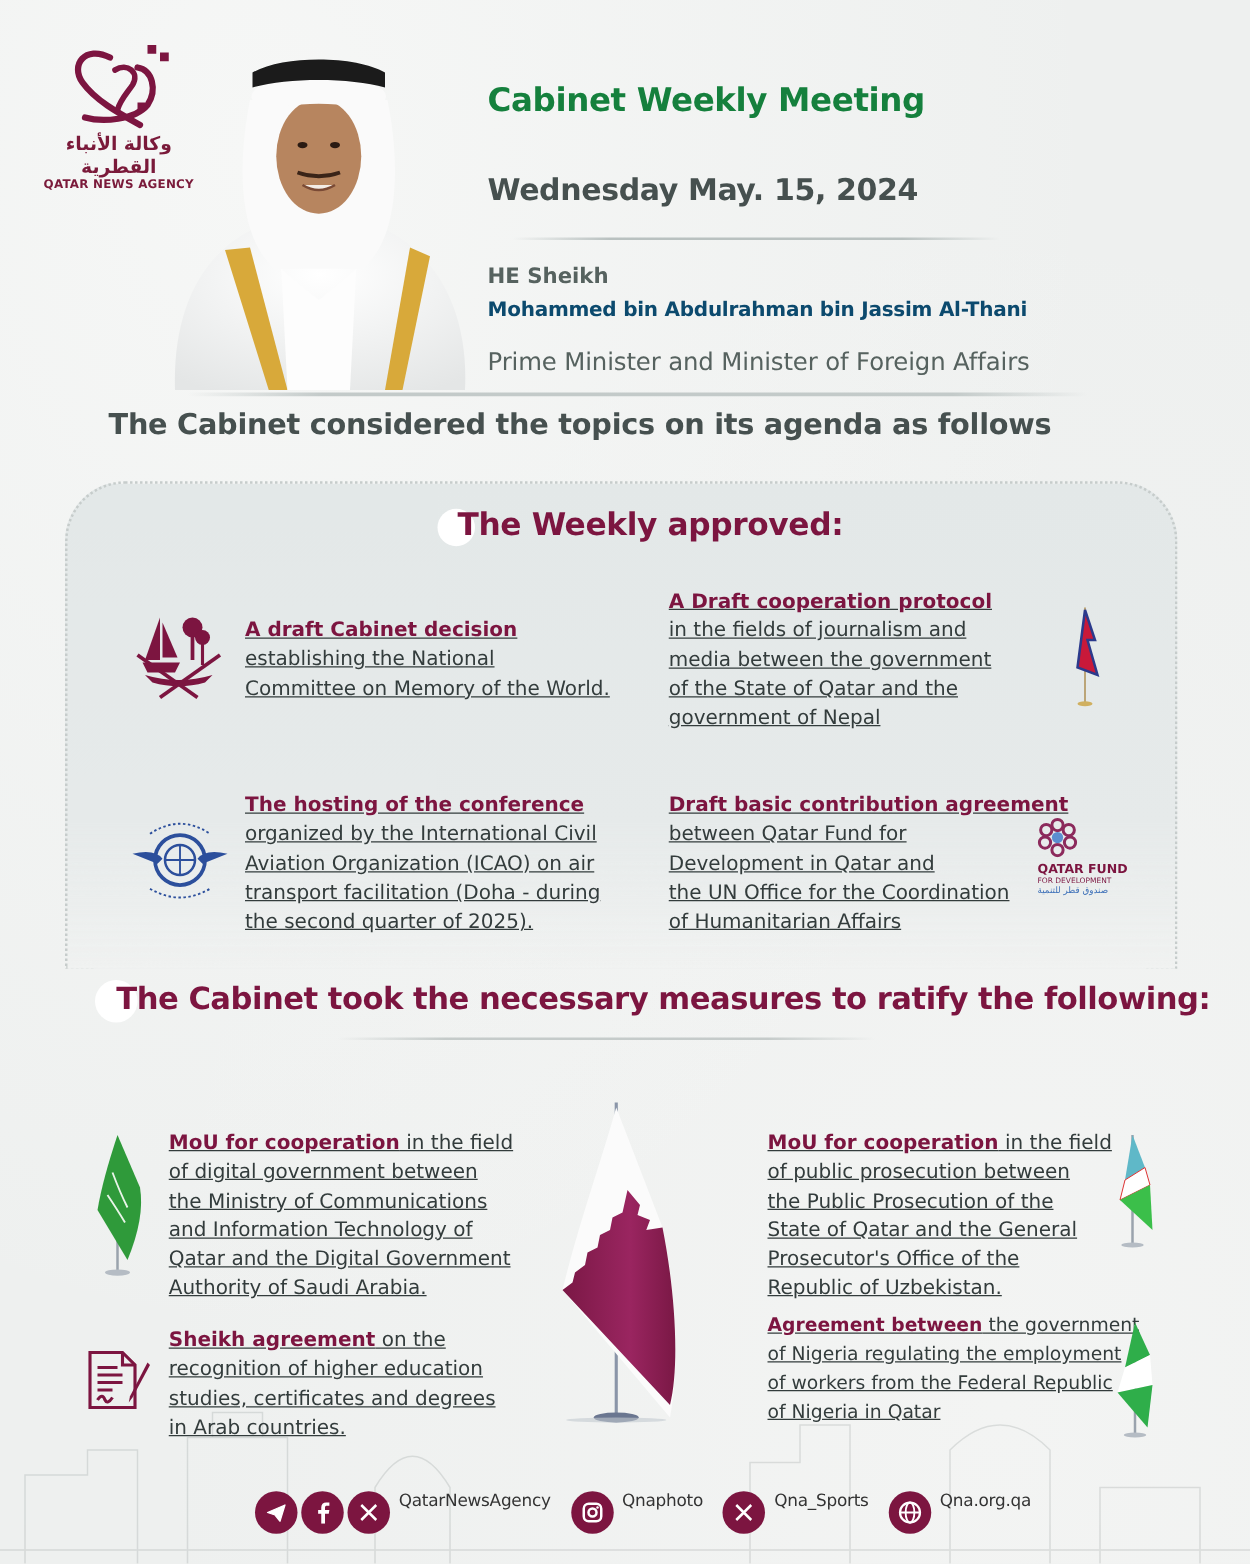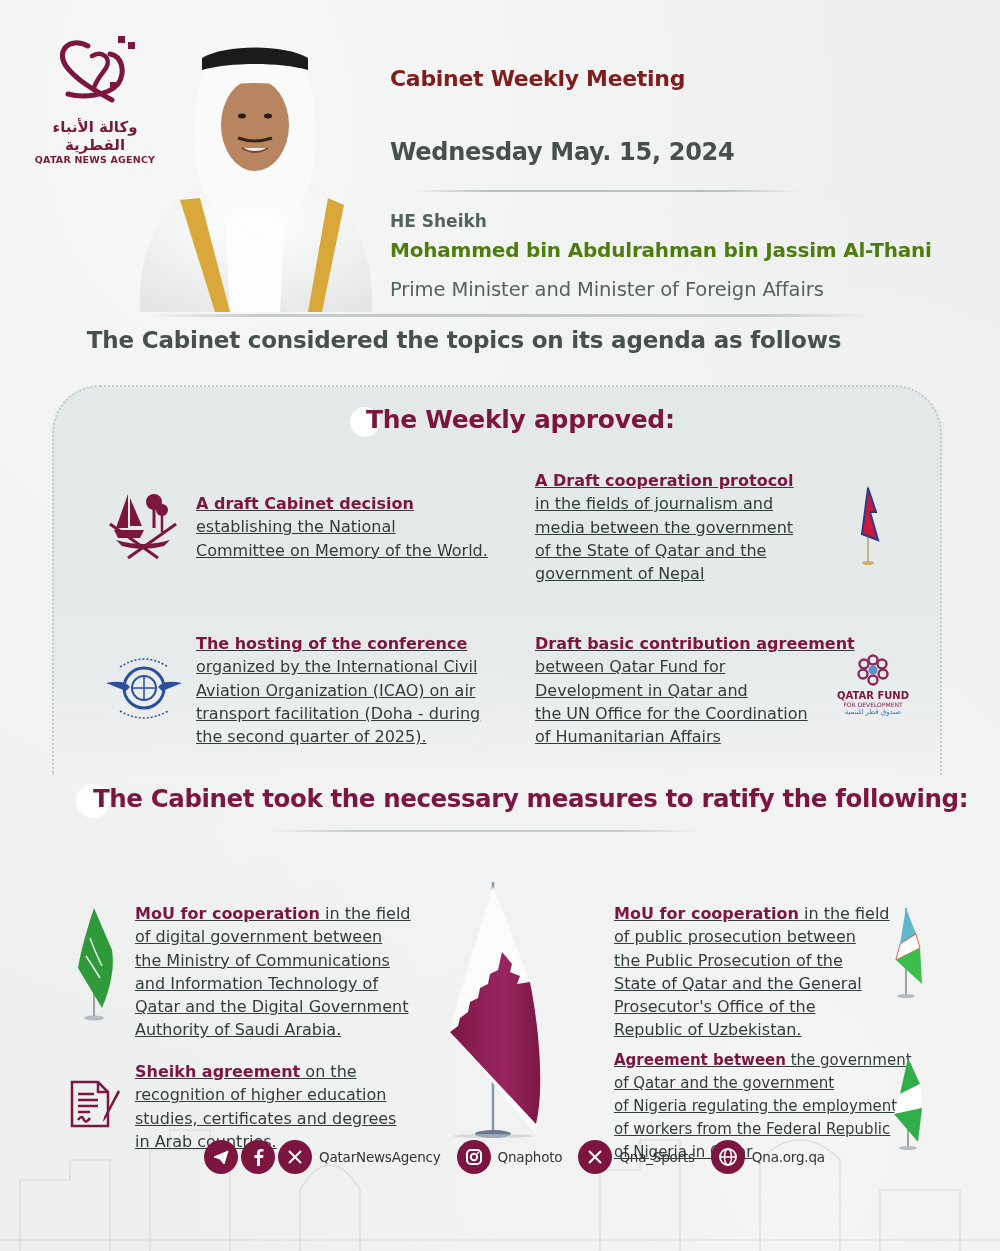--- a/index.html
+++ b/index.html
@@ -11,32 +11,32 @@
       radial-gradient(ellipse at 20% 10%, #f6f7f6 0%, rgba(246,247,246,0) 60%),
       radial-gradient(ellipse at 80% 90%, #f3f4f3 0%, rgba(243,244,243,0) 60%);
     font-family: "DejaVu Sans", "Liberation Sans", sans-serif;
     color: #3a4444;
   }
   .abs { position: absolute; }
 
   
   .logo { left: 30px; top: 34px; width: 130px; text-align: center; }
   .logo svg { display: block; margin: 0 auto; }
-  .logo .ar { font-size: 15px; font-weight: bold; color: #7a1a3a; margin-top: 14px; font-family: "DejaVu Sans", sans-serif; }
+  .logo .ar { font-size: 15px; font-weight: bold; color: #7a1a3a; margin-top: 2px; font-family: "DejaVu Sans", sans-serif; }
   .logo .en { font-size: 9.5px; font-weight: bold; color: #7a1a3a; letter-spacing: 0.2px; }
 
   
   .portrait { left: 130px; top: 40px; width: 250px; height: 272px; }
 
   
-  .title { left: 390px; top: 66px; font-size: 22px; font-weight: bold; color: #7f1d1d; letter-spacing: -0.3px; }
+  .title { left: 390px; top: 66px; font-size: 26px; font-weight: bold; color: #15803d; letter-spacing: -0.3px; }
   .date { left: 390px; top: 138px; font-size: 24px; font-weight: bold; color: #46504f; letter-spacing: -0.3px; }
   .hdr-rule { left: 410px; top: 190px; width: 390px; height: 2px; background: linear-gradient(90deg, rgba(170,180,180,0), #b9c1c0 20%, #b9c1c0 80%, rgba(170,180,180,0)); }
   .he { left: 390px; top: 211px; font-size: 17px; font-weight: bold; color: #56625f; }
-  .name { left: 390px; top: 238px; font-size: 20px; font-weight: bold; color: #4d7c0f; letter-spacing: -0.2px; }
+  .name { left: 390px; top: 238px; font-size: 16px; font-weight: bold; color: #0c4a6e; letter-spacing: -0.2px; }
   .role { left: 390px; top: 278px; font-size: 19.5px; color: #56625f; letter-spacing: -0.1px; }
 
   .top-rule { left: 150px; top: 314px; width: 720px; height: 3px; background: linear-gradient(90deg, rgba(180,190,190,0), #c3cac9 15%, #c3cac9 85%, rgba(180,190,190,0)); }
   .agenda { left: 0; width: 928px; top: 327px; text-align: center; font-size: 23px; font-weight: bold; color: #46504f; letter-spacing: -0.2px; }
 
   
   .panel {
     left: 52px; top: 385px; width: 890px; height: 390px;
     border-radius: 48px 48px 0 0;
     border-top: 2px dotted #c6cccb;
@@ -48,21 +48,21 @@
   .approved-h { left: 366px; top: 405px; font-size: 25px; font-weight: bold; color: #7c1540; letter-spacing: -0.3px; }
 
   .item { font-size: 16px; line-height: 23.3px; color: #333c3c; text-decoration: underline; }
   .item .lead { font-weight: bold; color: #7c1540; display: block; }
   .item .lead-inline { font-weight: bold; color: #7c1540; }
 
   .ratify-h { left: 93px; top: 784px; font-size: 24.5px; font-weight: bold; color: #7c1540; letter-spacing: -0.4px; white-space: nowrap; }
   .ratify-rule { left: 270px; top: 830px; width: 430px; height: 2px; background: linear-gradient(90deg, rgba(180,190,190,0), #c5cbca 20%, #c5cbca 80%, rgba(180,190,190,0)); }
 
   
-  .footer { left: 204px; top: 1139px; height: 36px; display: flex; align-items: center; }
+  .footer { left: 204px; top: 1193px; height: 36px; display: flex; align-items: flex-start; }
   .soc { width: 34px; height: 34px; border-radius: 50%; background: #7c1540; display: inline-flex; align-items: center; justify-content: center; margin-right: 3px; }
   .soc-label { font-size: 13.5px; color: #333; margin: 0 16px 0 4px; letter-spacing: -0.2px; }
 
   .skyline { left: 0; top: 1120px; width: 1000px; height: 131px; opacity: 0.18; }
 </style>
 </head>
 <body>
 
 <svg class="abs skyline" viewBox="0 0 1000 131">
   <g fill="none" stroke="#6a7573" stroke-width="1.2">
@@ -179,21 +179,21 @@
   <span style="display:block">the second quarter of 2025).</span>
 </div>
 
 <div class="abs item" style="left:535px;top:632px;">
   <span class="lead">Draft basic contribution agreement</span>
   <span style="display:block">between Qatar Fund for</span>
   <span style="display:block">Development in Qatar and</span>
   <span style="display:block">the UN Office for the Coordination</span>
   <span style="display:block">of Humanitarian Affairs</span>
 </div>
-<div class="abs" style="left:830px;top:654px;width:86px;text-align:center;">
+<div class="abs" style="left:830px;top:654px;width:86px;">
   <svg width="32" height="32" viewBox="0 0 32 32">
     <g fill="none" stroke="#8c2a5c" stroke-width="2.4">
       <circle cx="16" cy="6" r="4.5"></circle>
         <circle cx="25" cy="10" r="4.5"></circle>
         <circle cx="26" cy="20" r="4.5"></circle>
       <circle cx="16" cy="26" r="4.5"></circle>
         <circle cx="6" cy="20" r="4.5"></circle>
         <circle cx="7" cy="10" r="4.5"></circle>
     </g>
     <circle cx="16" cy="16" r="4.5" fill="#5b8ed0"></circle>
@@ -266,21 +266,20 @@
 <svg class="abs" style="left:886px;top:904px;" width="40" height="96" viewBox="0 0 40 96">
   <line x1="20" y1="4" x2="20" y2="92" stroke="#9aa3ad" stroke-width="2"></line>
   <path d="M20 4 L30 30 L14 40 Z" fill="#5fb8c8"></path>
   <path d="M14 40 L30 30 L34 44 L10 56 Z" fill="#ffffff" stroke="#d33" stroke-width="0.8"></path>
   <path d="M10 56 L34 44 L36 80 Z" fill="#3bbf4a"></path>
   <ellipse cx="20" cy="92" rx="9" ry="2" fill="#b5bcc4"></ellipse>
 </svg>
 
 <div class="abs item" style="left:614px;top:1049px;font-size:15px;line-height:23px;">
   <span style="display:block"><span class="lead-inline">Agreement between</span><span> the government</span></span>
-  <span style="display:block">of Qatar and the government</span>
   <span style="display:block">of Nigeria regulating the employment</span>
   <span style="display:block">of workers from the Federal Republic</span>
   <span style="display:block">of Nigeria in Qatar</span>
 </div>
 <svg class="abs" style="left:888px;top:1054px;" width="40" height="98" viewBox="0 0 40 98">
   <line x1="20" y1="6" x2="20" y2="94" stroke="#9aa3ad" stroke-width="2"></line>
   <path d="M20 4 L32 30 L12 40 Z" fill="#2fae4a"></path>
   <path d="M12 40 L32 30 L34 54 L6 60 Z" fill="#ffffff"></path>
   <path d="M6 60 L34 54 L30 88 Z" fill="#2fae4a"></path>
   <ellipse cx="20" cy="94" rx="9" ry="2" fill="#b5bcc4"></ellipse>

